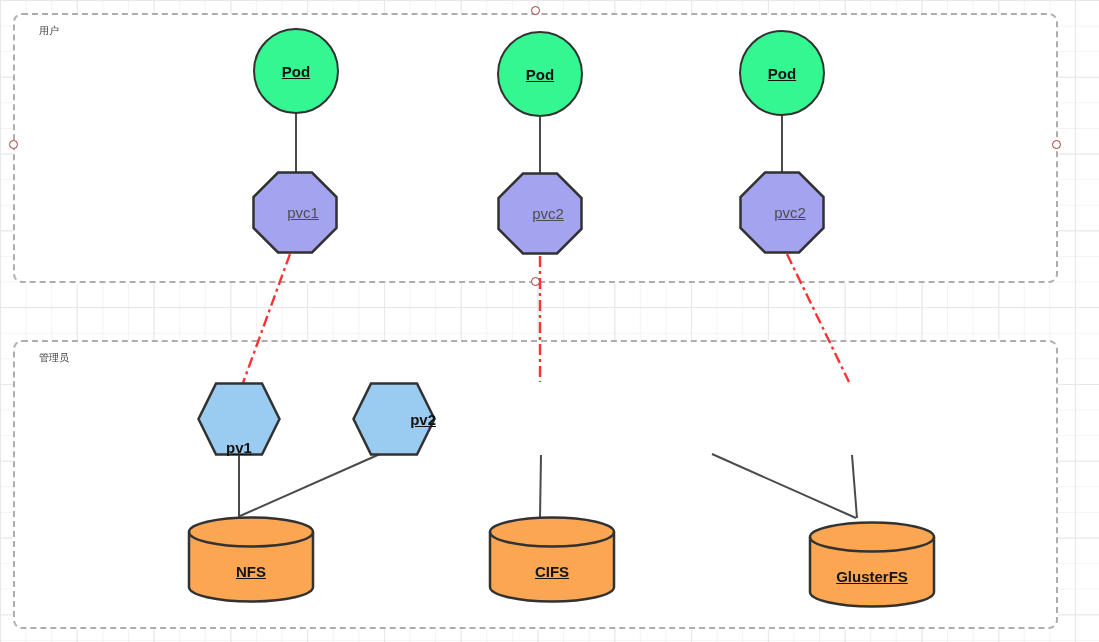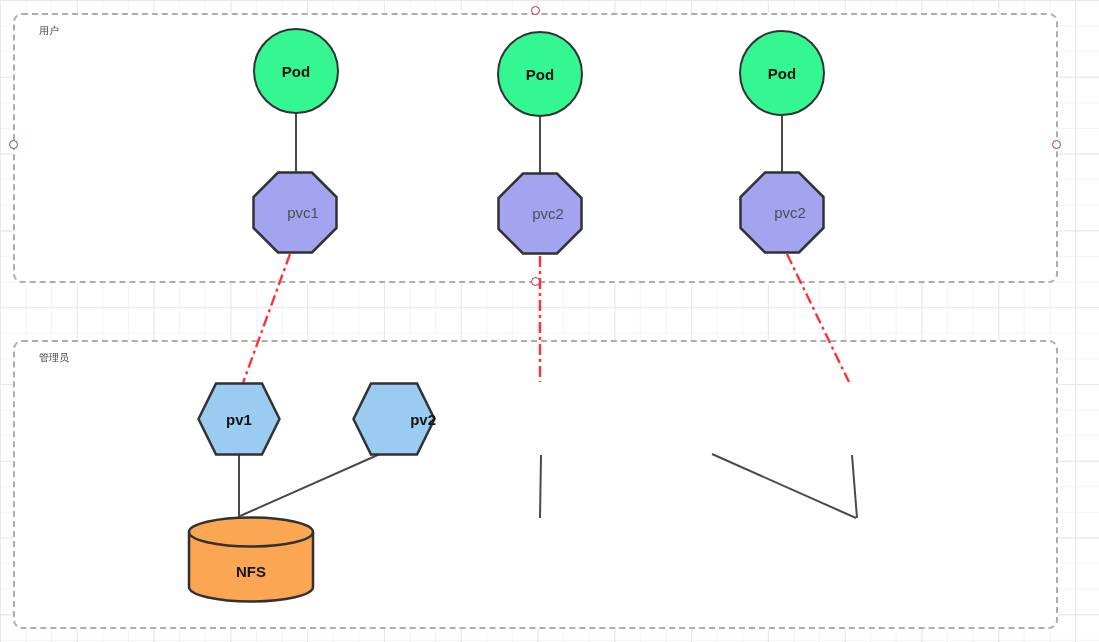--- a/index.html
+++ b/index.html
@@ -13,21 +13,21 @@
     background-size:76.8px 76.8px,76.8px 76.8px,25.6px 25.6px,25.6px 25.6px;}
   .group{position:absolute;background:#ffffff;border:2px dashed #adadad;border-radius:9px;box-sizing:border-box;}
   .group-user{left:13px;top:13px;width:1045px;height:270px;}
   .group-admin{left:13px;top:340px;width:1045px;height:289px;}
   .group-label{position:absolute;left:24px;top:9px;font-size:10px;color:#3a3a3a;}
   svg.edges{position:absolute;left:0;top:0;width:1099px;height:642px;pointer-events:none;}
   .edge-black{stroke:#4a4a4a;stroke-width:2;fill:none;}
   .edge-red{stroke:#ff3232;stroke-width:2.4;fill:none;stroke-dasharray:11 4 3 4;}
   .node{position:absolute;display:flex;align-items:center;justify-content:center;}
   .node svg{position:absolute;left:0;top:0;width:100%;height:100%;}
-  .node .label{position:relative;z-index:2;font-size:15px;}
+  .node .label{position:relative;z-index:2;font-size:15px;text-decoration:underline;}
   .pod{width:86px;height:86px;background:#34f792;border:2.5px solid #323232;border-radius:50%;box-sizing:border-box;}
   .pod .label{font-weight:700;color:#141414;}
   .pvc{width:86px;height:83px;}
   .pvc .label{color:#4d4d51;margin-left:16px;}
   .pv{width:84px;height:74px;}
   .pv .label{font-weight:700;color:#141414;}
   .storage{width:152px;height:87px;}
   .storage .label{font-weight:700;color:#141414;margin-top:24px;}
   .shape-fill-pvc{fill:#a3a3f0;stroke:#323232;stroke-width:2.5;}
   .shape-fill-pv{fill:#9acbf0;stroke:#323232;stroke-width:2.5;}
@@ -83,39 +83,53 @@
     </svg>
     <span class="label">pvc2</span>
   </div>
   <div class="node pvc" style="left:739px;top:171px;">
     <svg viewBox="0 0 86 83">
       <polygon class="shape-fill-pvc" points="26,1.5 60,1.5 84.5,26 84.5,57 60,81.5 26,81.5 1.5,57 1.5,26"></polygon>
     </svg>
     <span class="label">pvc2</span>
   </div>
 
-  <div class="node pv" style="left:197px;top:382px;">
+  <div class="node pv" style="left:197px;top:382px;align-items:flex-end;">
     <svg viewBox="0 0 84 74">
       <polygon class="shape-fill-pv" points="19,1.5 65,1.5 82.5,37 65,72.5 19,72.5 1.5,37"></polygon>
     </svg>
     <span class="label">pv1</span>
   </div>
   <div class="node pv" style="left:352px;top:382px;justify-content:flex-end;">
     <svg viewBox="0 0 84 74">
       <polygon class="shape-fill-pv" points="19,1.5 65,1.5 82.5,37 65,72.5 19,72.5 1.5,37"></polygon>
     </svg>
     <span class="label">pv2</span>
   </div>
 
   <div class="node storage" style="left:175px;top:516px;">
     <svg viewBox="0 0 128 87">
       <path class="shape-fill-storage" d="M2,16 a62,14.5 0 0 1 124,0 v55 a62,14.5 0 0 1 -124,0 z"></path>
       <path d="M2,16 a62,14.5 0 0 0 124,0" fill="none" stroke="#323232" stroke-width="2.5"></path>
     </svg>
     <span class="label">NFS</span>
   </div>
+  <div class="node storage" style="left:476px;top:516px;">
+    <svg viewBox="0 0 128 87">
+      <path class="shape-fill-storage" d="M2,16 a62,14.5 0 0 1 124,0 v55 a62,14.5 0 0 1 -124,0 z"></path>
+      <path d="M2,16 a62,14.5 0 0 0 124,0" fill="none" stroke="#323232" stroke-width="2.5"></path>
+    </svg>
+    <span class="label">CIFS</span>
+  </div>
+  <div class="node storage" style="left:796px;top:521px;">
+    <svg viewBox="0 0 128 87">
+      <path class="shape-fill-storage" d="M2,16 a62,14.5 0 0 1 124,0 v55 a62,14.5 0 0 1 -124,0 z"></path>
+      <path d="M2,16 a62,14.5 0 0 0 124,0" fill="none" stroke="#323232" stroke-width="2.5"></path>
+    </svg>
+    <span class="label">GlusterFS</span>
+  </div>
 
   <div class="anchor" style="left:531px;top:6px;"></div>
   <div class="anchor" style="left:9px;top:140px;"></div>
   <div class="anchor" style="left:1052px;top:140px;"></div>
   <div class="anchor" style="left:531px;top:277px;"></div>
 
 </div>
 
 </body></html>

